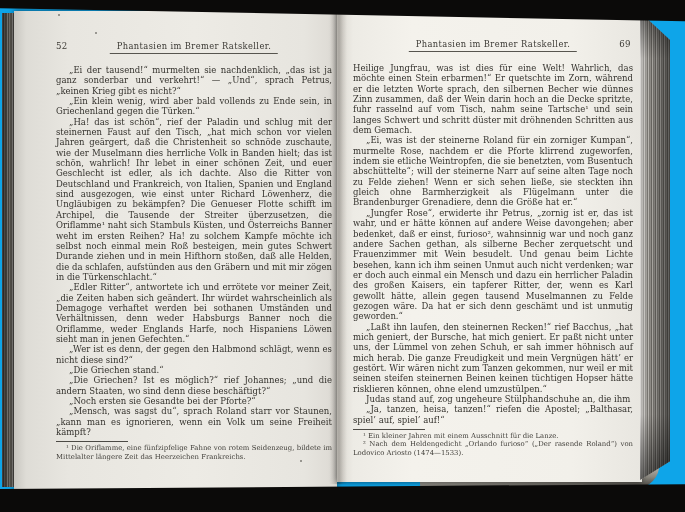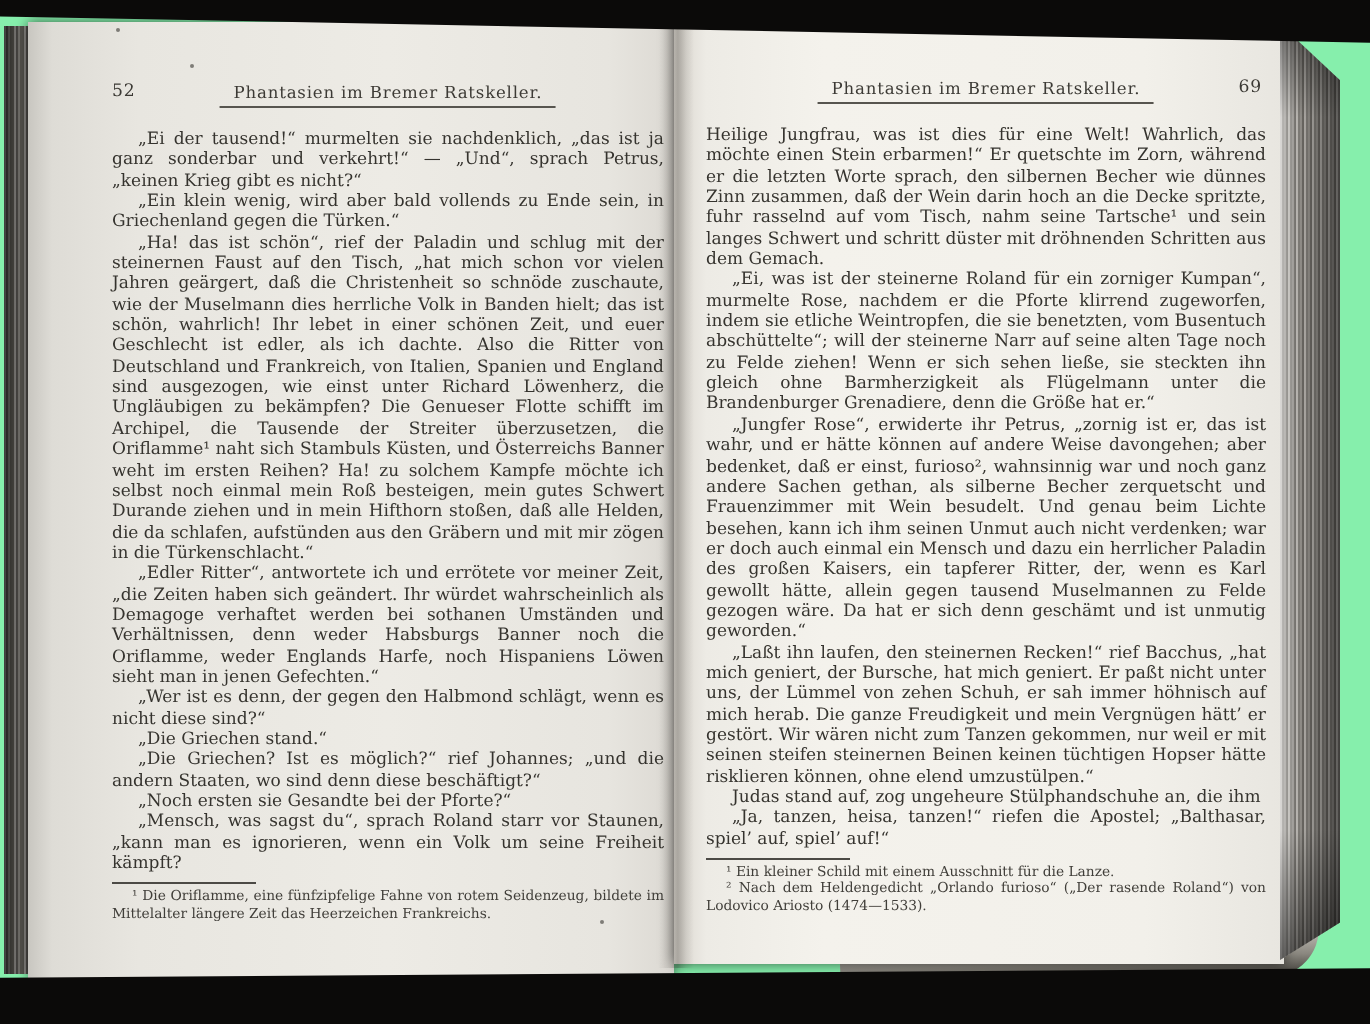--- a/index.html
+++ b/index.html
@@ -1,18 +1,18 @@
 <!DOCTYPE html>
 <html><head>
 <meta charset="utf-8">
 <style>
   html,body{margin:0;padding:0;background:#000;}
   .screen{
     position:relative;width:685px;height:512px;overflow:hidden;
-    background:#86efac;
+    background:#0ea5e9;
     font-family:"DejaVu Serif","Liberation Serif",serif;
   }
   .page{position:absolute;overflow:hidden;box-shadow:0 0 6px rgba(0,0,0,.6);}
   .page-left{
     left:14px;top:11px;width:323px;height:478px;
     background:linear-gradient(90deg,#c8c6c0 0,#dedcd6 12px,#e8e6e0 55px,#edebe5 180px,#e7e5df 290px,#dcd9d3 323px);
   }
   .page-right{
     left:337px;top:8px;width:305px;height:474px;
     background:linear-gradient(90deg,#d9d5ce 0,#edebe5 16px,#f4f2ec 75px,#f2f0ea 235px,#e8e6e0 305px);
@@ -110,21 +110,21 @@
       <div class="body">
         <p class="cont">Heilige Jungfrau, was ist dies für eine Welt! Wahrlich, das möchte einen Stein erbarmen!“ Er quetschte im Zorn, während er die letzten Worte sprach, den silbernen Becher wie dünnes Zinn zusammen, daß der Wein darin hoch an die Decke spritzte, fuhr rasselnd auf vom Tisch, nahm seine Tartsche¹ und sein langes Schwert und schritt düster mit dröhnenden Schritten aus dem Gemach.</p>
         <p>„Ei, was ist der steinerne Roland für ein zorniger Kumpan“, murmelte Rose, nachdem er die Pforte klirrend zugeworfen, indem sie etliche Weintropfen, die sie benetzten, vom Busentuch abschüttelte“; will der steinerne Narr auf seine alten Tage noch zu Felde ziehen! Wenn er sich sehen ließe, sie steckten ihn gleich ohne Barmherzigkeit als Flügelmann unter die Brandenburger Grenadiere, denn die Größe hat er.“</p>
         <p>„Jungfer Rose“, erwiderte ihr Petrus, „zornig ist er, das ist wahr, und er hätte können auf andere Weise davongehen; aber bedenket, daß er einst, furioso², wahnsinnig war und noch ganz andere Sachen gethan, als silberne Becher zerquetscht und Frauenzimmer mit Wein besudelt. Und genau beim Lichte besehen, kann ich ihm seinen Unmut auch nicht verdenken; war er doch auch einmal ein Mensch und dazu ein herrlicher Paladin des großen Kaisers, ein tapferer Ritter, der, wenn es Karl gewollt hätte, allein gegen tausend Muselmannen zu Felde gezogen wäre. Da hat er sich denn geschämt und ist unmutig geworden.“</p>
         <p>„Laßt ihn laufen, den steinernen Recken!“ rief Bacchus, „hat mich geniert, der Bursche, hat mich geniert. Er paßt nicht unter uns, der Lümmel von zehen Schuh, er sah immer höhnisch auf mich herab. Die ganze Freudigkeit und mein Vergnügen hätt’ er gestört. Wir wären nicht zum Tanzen gekommen, nur weil er mit seinen steifen steinernen Beinen keinen tüchtigen Hopser hätte risklieren können, ohne elend umzustülpen.“</p>
         <p>Judas stand auf, zog ungeheure Stülphandschuhe an, die ihm</p>
         <p>„Ja, tanzen, heisa, tanzen!“ riefen die Apostel; „Balthasar, spiel’ auf, spiel’ auf!“</p>
       </div>
       <div class="fn-sep"></div>
       <div class="footnotes">
-        <p>¹ Ein kleiner Schild mit einem Ausschnitt für die Lanze.</p>
+        <p>¹ Ein kleiner Jahren mit einem Ausschnitt für die Lanze.</p>
         <p>² Nach dem Heldengedicht „Orlando furioso“ („Der rasende Roland“) von Lodovico Ariosto (1474—1533).</p>
       </div>
     </div>
   </div>
 
   <div class="gutter"></div>
   <div class="fore-edge"></div>
   <div class="top-edge"></div>
   <div class="bottom-edge"></div>
 

